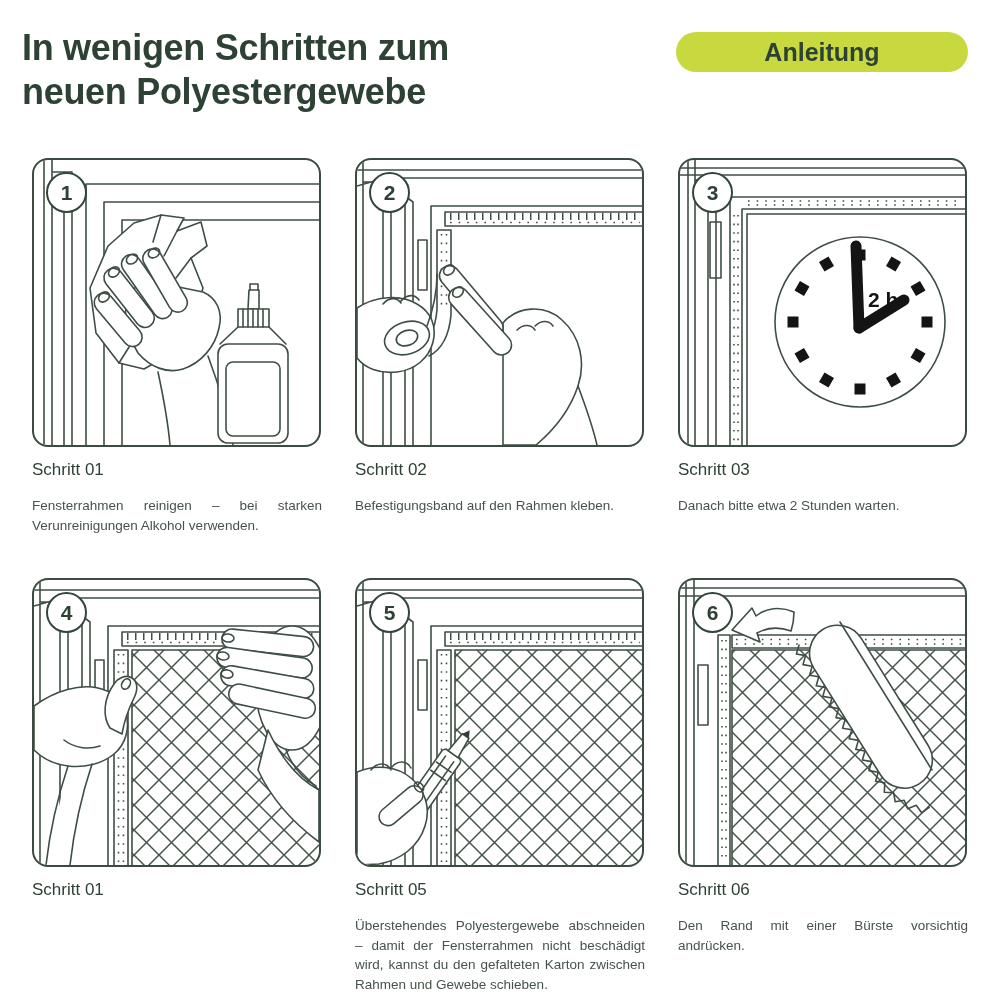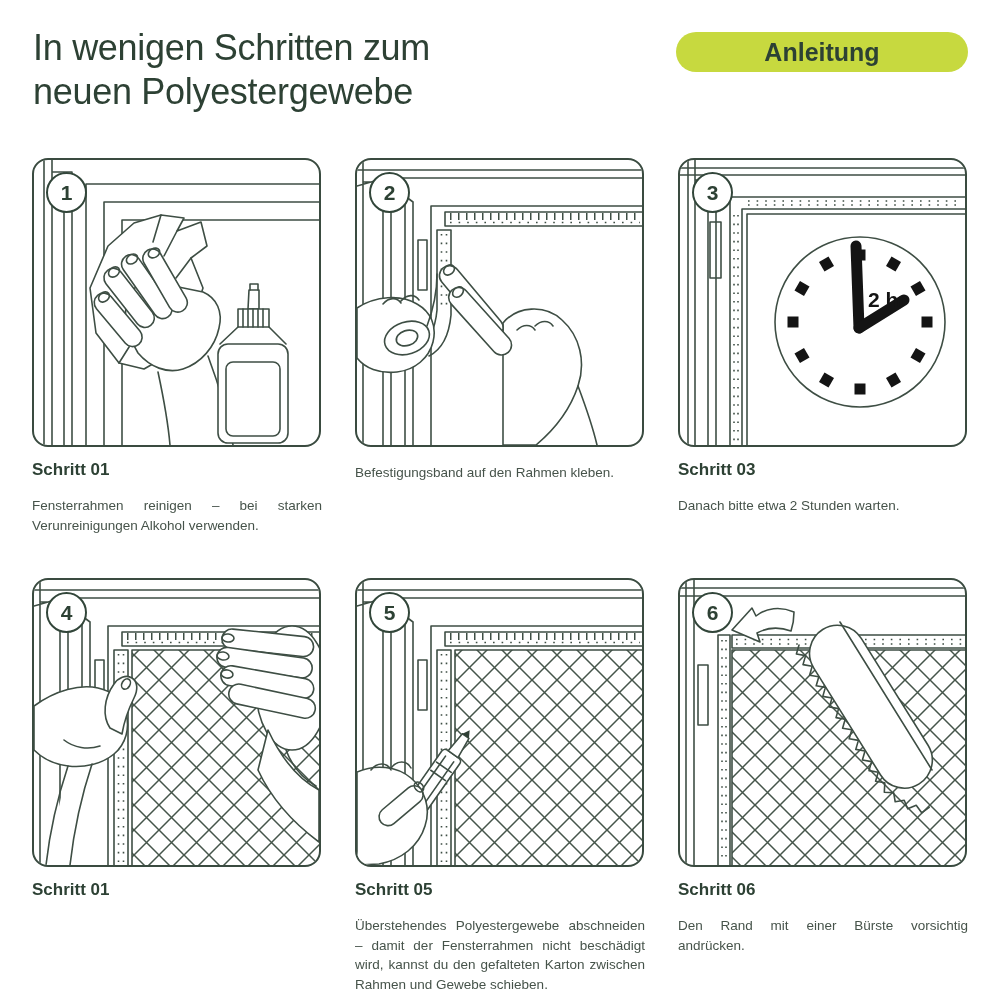--- a/index.html
+++ b/index.html
@@ -1,32 +1,32 @@
 <!DOCTYPE html>
 <html lang="de"><head>
 <meta charset="utf-8">
 <style>
   html,body{margin:0;padding:0;background:#ffffff;}
   .page{position:relative;width:1000px;height:1000px;background:#fff;overflow:hidden;
         font-family:"Liberation Sans","DejaVu Sans",sans-serif;color:#2d4134;}
-  .header-title{position:absolute;left:33px;top:26px;font-size:36px;line-height:44px;
-        font-weight:normal;letter-spacing:-0.3px;color:#2d4134;}
+  .header-title{position:absolute;left:22px;top:26px;font-size:36px;line-height:44px;
+        font-weight:bold;letter-spacing:-0.3px;color:#2d4134;}
   .header-title span{display:block;}
   .badge{position:absolute;right:32px;top:32px;width:292px;height:40px;border-radius:29px;
         background:#c7d93f;display:flex;align-items:center;justify-content:center;
         font-size:25px;font-weight:bold;color:#2d4134;}
   .cards{position:absolute;left:32px;top:158px;width:936px;display:grid;
         grid-template-columns:repeat(3,290px);column-gap:33px;row-gap:0;}
   .card{width:290px;height:420px;}
   .panel{position:relative;width:285px;height:285px;border:2.5px solid #3a4b40;
         border-radius:16px;overflow:hidden;background:#fff;}
   .stepnum{position:absolute;left:12px;top:12px;width:37px;height:37px;border-radius:50%;
         background:#fff;border:2.5px solid #32463a;display:flex;align-items:center;
         justify-content:center;font-size:21px;font-weight:bold;color:#2d4134;z-index:3;}
-  .label{margin-top:13px;font-size:17px;font-weight:bold;color:#2d4134;}
+  .label{margin-top:13px;font-size:17px;font-weight:normal;color:#2d4134;}
   .desc{margin-top:16px;font-size:13.5px;line-height:19.5px;color:#46534a;
         text-align:justify;hyphens:auto;-webkit-hyphens:auto;}
   svg{display:block;}
   .ln{fill:none;stroke:#3e4e44;stroke-width:1.6;stroke-linecap:round;stroke-linejoin:round;}
   .wh{fill:#ffffff;stroke:#3e4e44;stroke-width:1.6;stroke-linecap:round;stroke-linejoin:round;}
   .dots{fill:none;stroke:#3e4e44;stroke-width:1.6;stroke-dasharray:1.6 7;}
   .tick{fill:none;stroke:#3e4e44;stroke-width:7;stroke-dasharray:1.5 6.5;}
   .blk{fill:#141414;}
   .handline{fill:none;stroke:#141414;stroke-width:11;stroke-linecap:round;}
   .clocktext{font-family:"Liberation Sans","DejaVu Sans",sans-serif;font-size:21px;
@@ -123,20 +123,21 @@
             <path class="wh" d="M146,163 C160,146 188,144 205,160 C223,176 229,202 221,226 C213,250 197,270 179,285 L146,285 Z"></path>
             <path class="ln" d="M221,226 C230,250 236,268 240,285"></path>
             <rect class="wh" x="86" y="98" width="88" height="20" rx="10" transform="rotate(50 86 108)"></rect>
             <rect class="wh" x="95" y="120" width="84" height="20" rx="10" transform="rotate(48 95 130)"></rect>
             <ellipse class="ln" cx="92" cy="110" rx="4.5" ry="6" transform="rotate(50 92 110)"></ellipse>
             <ellipse class="ln" cx="101" cy="132" rx="4.5" ry="6" transform="rotate(48 101 132)"></ellipse>
             <path class="ln" d="M160,170 C166,164 174,164 178,170 M178,166 C184,160 192,160 196,166"></path>
           </g>
         </svg>
       </div>
+      <div class="label">Schritt 02</div>
       <div class="desc">Befestigungsband auf den Rahmen kleben.</div>
     </div>
 
     <div class="card">
       <div class="panel">
         <div class="stepnum">3</div>
         <svg width="285" height="285" viewBox="0 0 285 285">
           <g>
             <path class="ln" d="M0,8 H285 M0,15 H285 M8,0 V285 M15,0 V285 M28,20 V285 M36,20 V285 M15,20 H36"></path>
             <rect class="ln" x="30" y="62" width="11" height="56"></rect>

